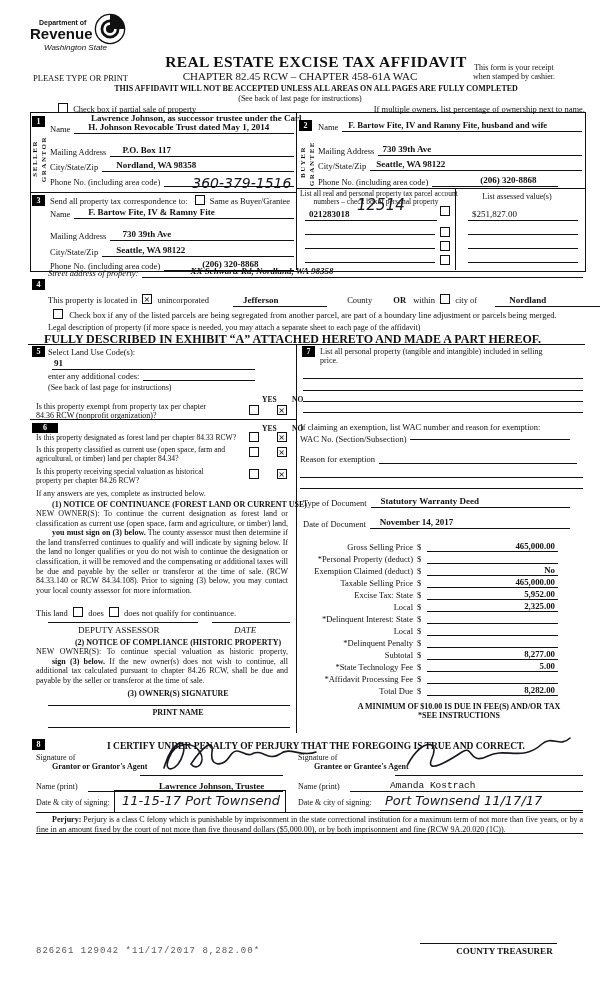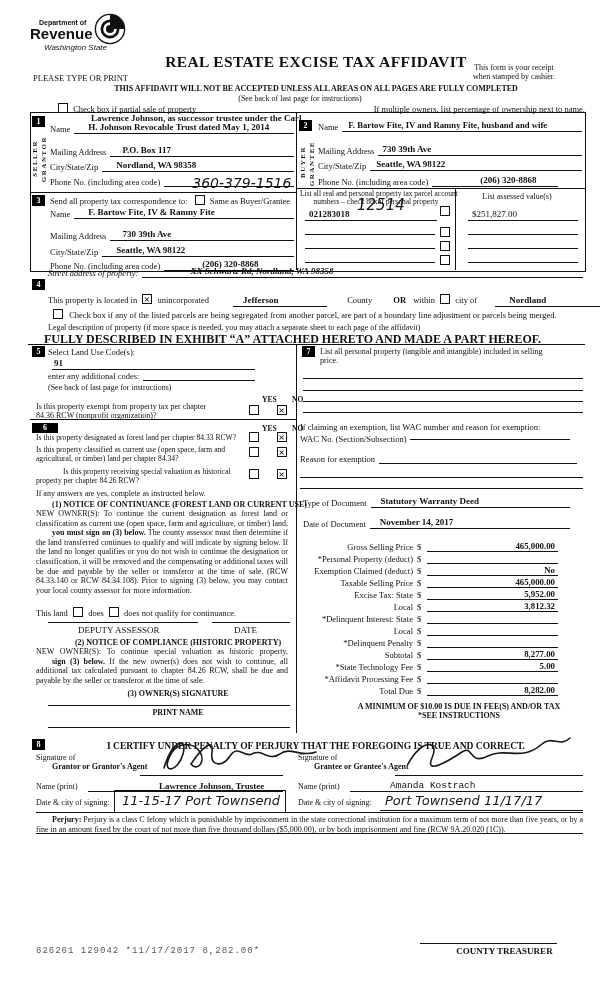--- a/index.html
+++ b/index.html
@@ -45,20 +45,21 @@
   <div class="t" style="left:39px;top:19px;font:bold 7px 'Liberation Sans',sans-serif;">Department of</div>
   <div class="t" style="left:30px;top:25px;font:bold 15px 'Liberation Sans',sans-serif;">Revenue</div>
   <div class="t" style="left:44px;top:43px;font:italic 8px 'Liberation Sans',sans-serif;">Washington State</div>
   <svg style="left:92px;top:11px;" width="36" height="36" viewBox="0 0 40 40">
     <circle cx="20" cy="20" r="17" fill="#111"></circle>
     <path d="M20 7 A13 13 0 1 0 33 20" stroke="#fff" stroke-width="5" fill="none"></path>
     <path d="M20 14 A6 6 0 1 0 26 20" stroke="#fff" stroke-width="3" fill="none"></path>
   </svg>
 
   <div class="t ctr b f155" style="left:0;width:600px;top:53px;">REAL ESTATE EXCISE TAX AFFIDAVIT</div>
+  <div class="t ctr f11" style="left:0;width:600px;top:70px;">CHAPTER 82.45 RCW – CHAPTER 458-61A WAC</div>
   <div class="t" style="left:33px;top:73px;">PLEASE TYPE OR PRINT</div>
   <div class="t ctr f8" style="left:443px;width:142px;top:63px;">This form is your receipt</div>
   <div class="t ctr f8" style="left:443px;width:142px;top:72px;">when stamped by cashier.</div>
   <div class="t ctr b f8" style="left:0;width:600px;top:84px;">THIS AFFIDAVIT WILL NOT BE ACCEPTED UNLESS ALL AREAS ON ALL PAGES ARE FULLY COMPLETED</div>
   <div class="t ctr f8" style="left:0;width:600px;top:94px;">(See back of last page for instructions)</div>
 
   <div class="row" style="left:55px;top:103px;">
     <span class="ilcb"></span>
     <span>Check box if partial sale of property</span>
   </div>
@@ -207,41 +208,41 @@
   <div class="nb" style="left:32px;top:423px;width:26px;height:10px;line-height:10px;">6</div>
   <div class="t b f75" style="left:246px;top:424px;">YES</div>
   <div class="t b f75" style="left:276px;top:424px;">NO</div>
   <div class="t f76" style="left:36px;top:433px;">Is this property designated as forest land per chapter 84.33 RCW?</div>
   <div class="cb" style="left:249px;top:432px;"></div>
   <div class="cb ck" style="left:277px;top:432px;"></div>
   <div class="t f76" style="left:36px;top:445px;">Is this property classified as current use (open space, farm and</div>
   <div class="t f76" style="left:36px;top:454px;">agricultural, or timber) land per chapter 84.34?</div>
   <div class="cb" style="left:249px;top:447px;"></div>
   <div class="cb ck" style="left:277px;top:447px;"></div>
-  <div class="t f76" style="left:36px;top:467px;margin-left:27px;">Is this property receiving special valuation as historical</div>
+  <div class="t f76" style="left:36px;top:467px;">Is this property receiving special valuation as historical</div>
   <div class="t f76" style="left:36px;top:476px;">property per chapter 84.26 RCW?</div>
   <div class="cb" style="left:249px;top:469px;"></div>
   <div class="cb ck" style="left:277px;top:469px;"></div>
   <div class="t f8" style="left:36px;top:489px;">If any answers are yes, complete as instructed below.</div>
 
   <div class="t b f8" style="left:36px;top:500px;">(1) NOTICE OF CONTINUANCE (FOREST LAND OR CURRENT USE)</div>
   <div class="para" style="left:36px;top:509px;width:252px;">
     <span>NEW OWNER(S): To continue the current designation as forest land or classification as current use (open space, farm and agriculture, or timber) land, </span><span class="b">you must sign on (3) below.</span><span>  The county assessor must then determine if the land transferred continues to qualify and will indicate by signing below.  If the land no longer qualifies or you do not wish to continue the designation or classification, it will be removed and the compensating or additional taxes will be due and payable by the seller or transferor at the time of sale.  (RCW 84.33.140 or RCW 84.34.108). Prior to signing (3) below, you may contact your local county assessor for more information.</span>
   </div>
   <div class="row f8" style="left:36px;top:607px;">
     <span>This land</span>
     <span class="ilcb"></span>
     <span>does</span>
     <span class="ilcb"></span>
     <span>does not qualify for continuance.</span>
   </div>
   <div class="ln" style="left:48px;top:622px;width:150px;"></div>
   <div class="ln" style="left:212px;top:622px;width:78px;"></div>
   <div class="t f9" style="left:78px;top:625px;">DEPUTY ASSESSOR</div>
-  <div class="t f9" style="left:234px;top:625px;">DATE</div>
+  <div class="t f9" style="left:234px;top:625px;font-style:italic;">DATE</div>
 
   <div class="t ctr b f8" style="left:36px;width:252px;top:638px;">(2) NOTICE OF COMPLIANCE (HISTORIC PROPERTY)</div>
   <div class="para" style="left:36px;top:647px;width:252px;">
     <span>NEW OWNER(S):  To continue special valuation as historic property, </span><span class="b">sign (3) below.</span><span>  If the new owner(s) does not wish to continue, all additional tax calculated pursuant to chapter 84.26 RCW, shall be due and payable by the seller or transferor at the time of sale.</span>
   </div>
   <div class="t ctr b f8" style="left:36px;width:252px;top:689px;">(3) OWNER(S) SIGNATURE</div>
   <div class="ln" style="left:48px;top:705px;width:242px;"></div>
   <div class="t ctr b f8" style="left:36px;width:252px;top:708px;">PRINT NAME</div>
   <div class="ln" style="left:48px;top:727px;width:242px;"></div>
 
@@ -295,21 +296,21 @@
       <div class="ffill">465,000.00</div>
     </div>
   <div class="frow" style="top:589px;">
       <div class="flab">Excise Tax:  State</div>
       <div class="fdol">$</div>
       <div class="ffill">5,952.00</div>
     </div>
   <div class="frow" style="top:601px;">
       <div class="flab">Local</div>
       <div class="fdol">$</div>
-      <div class="ffill">3,812.32</div>
+      <div class="ffill">2,325.00</div>
     </div>
   <div class="frow" style="top:613px;">
       <div class="flab">*Delinquent Interest:  State</div>
       <div class="fdol">$</div>
       <div class="ffill"></div>
     </div>
   <div class="frow" style="top:625px;">
       <div class="flab">Local</div>
       <div class="fdol">$</div>
       <div class="ffill"></div>

